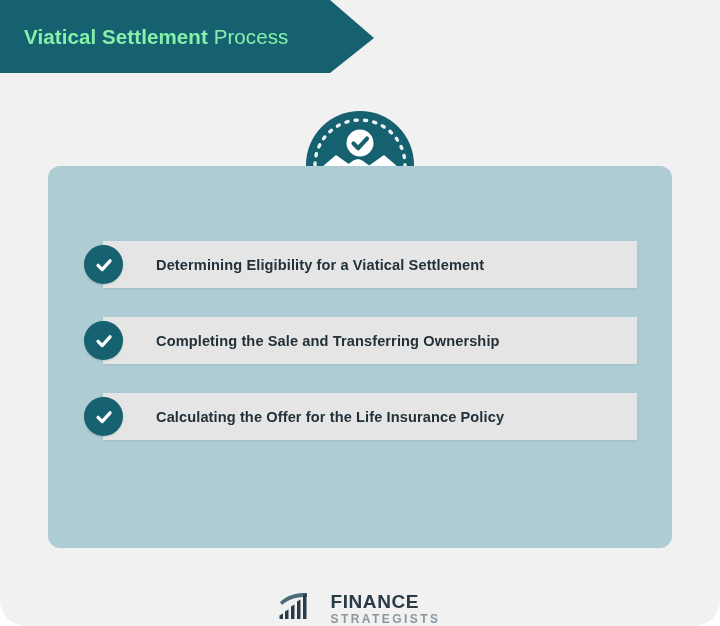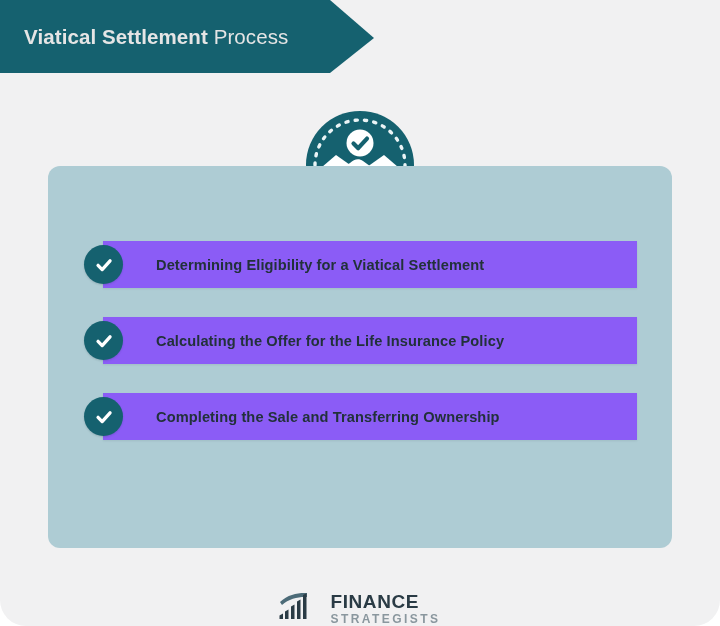--- a/index.html
+++ b/index.html
@@ -42,21 +42,21 @@
     background: #15616f;
     -webkit-clip-path: polygon(0 0, 330px 0, 374px 38px, 330px 73px, 0 73px);
     clip-path: polygon(0 0, 330px 0, 374px 38px, 330px 73px, 0 73px);
     display: flex;
     align-items: center;
   }
   .header-title {
     padding-left: 24px;
     font-size: 20.5px;
     letter-spacing: 0.1px;
-    color: #e5e5e5;
+    color: #86efac;
     white-space: nowrap;
   }
   .header-title .strong { font-weight: bold; }
   .header-title .light  { font-weight: normal; }
 
   
   .hero-icon {
     position: absolute;
     left: 306px;
     top: 111px;
@@ -89,21 +89,21 @@
     margin-bottom: 29px;
   }
   .list-item:last-child { margin-bottom: 0; }
 
   .item-card {
     position: absolute;
     left: 19px;
     top: 0;
     right: 0;
     height: 47px;
-    background: #8b5cf6;
+    background: #e5e5e5;
     box-shadow: 0 1px 2px rgba(40,60,70,0.10);
     display: flex;
     align-items: center;
   }
   .item-label {
     padding-left: 53px;
     font-size: 14.6px;
     font-weight: bold;
     color: #22313a;
     letter-spacing: 0.1px;
@@ -208,32 +208,32 @@
       <div class="check-badge">
         <svg viewBox="0 0 24 24" xmlns="http://www.w3.org/2000/svg">
           <path d="M5.5 12.4 L10 17 L18.6 7.4" stroke="#ffffff" stroke-width="3.6" fill="none" stroke-linecap="round" stroke-linejoin="round"></path>
         </svg>
       </div>
     </div>
 
 
     <div class="list-item">
       <div class="item-card">
-        <span class="item-label">Calculating the Offer for the Life Insurance Policy</span>
+        <span class="item-label">Completing the Sale and Transferring Ownership</span>
       </div>
       <div class="check-badge">
         <svg viewBox="0 0 24 24" xmlns="http://www.w3.org/2000/svg">
           <path d="M5.5 12.4 L10 17 L18.6 7.4" stroke="#ffffff" stroke-width="3.6" fill="none" stroke-linecap="round" stroke-linejoin="round"></path>
         </svg>
       </div>
     </div>
 
     <div class="list-item">
       <div class="item-card">
-        <span class="item-label">Completing the Sale and Transferring Ownership</span>
+        <span class="item-label">Calculating the Offer for the Life Insurance Policy</span>
       </div>
       <div class="check-badge">
         <svg viewBox="0 0 24 24" xmlns="http://www.w3.org/2000/svg">
           <path d="M5.5 12.4 L10 17 L18.6 7.4" stroke="#ffffff" stroke-width="3.6" fill="none" stroke-linecap="round" stroke-linejoin="round"></path>
         </svg>
       </div>
     </div>
 
   </div>
 

